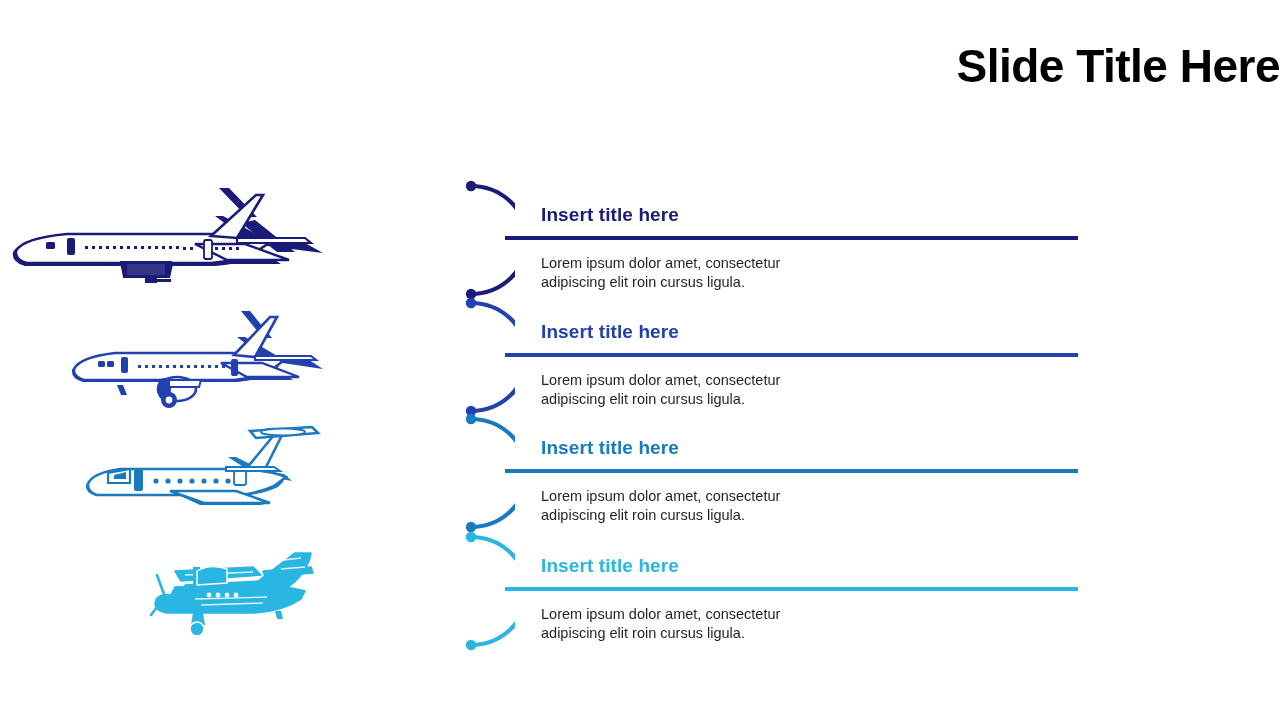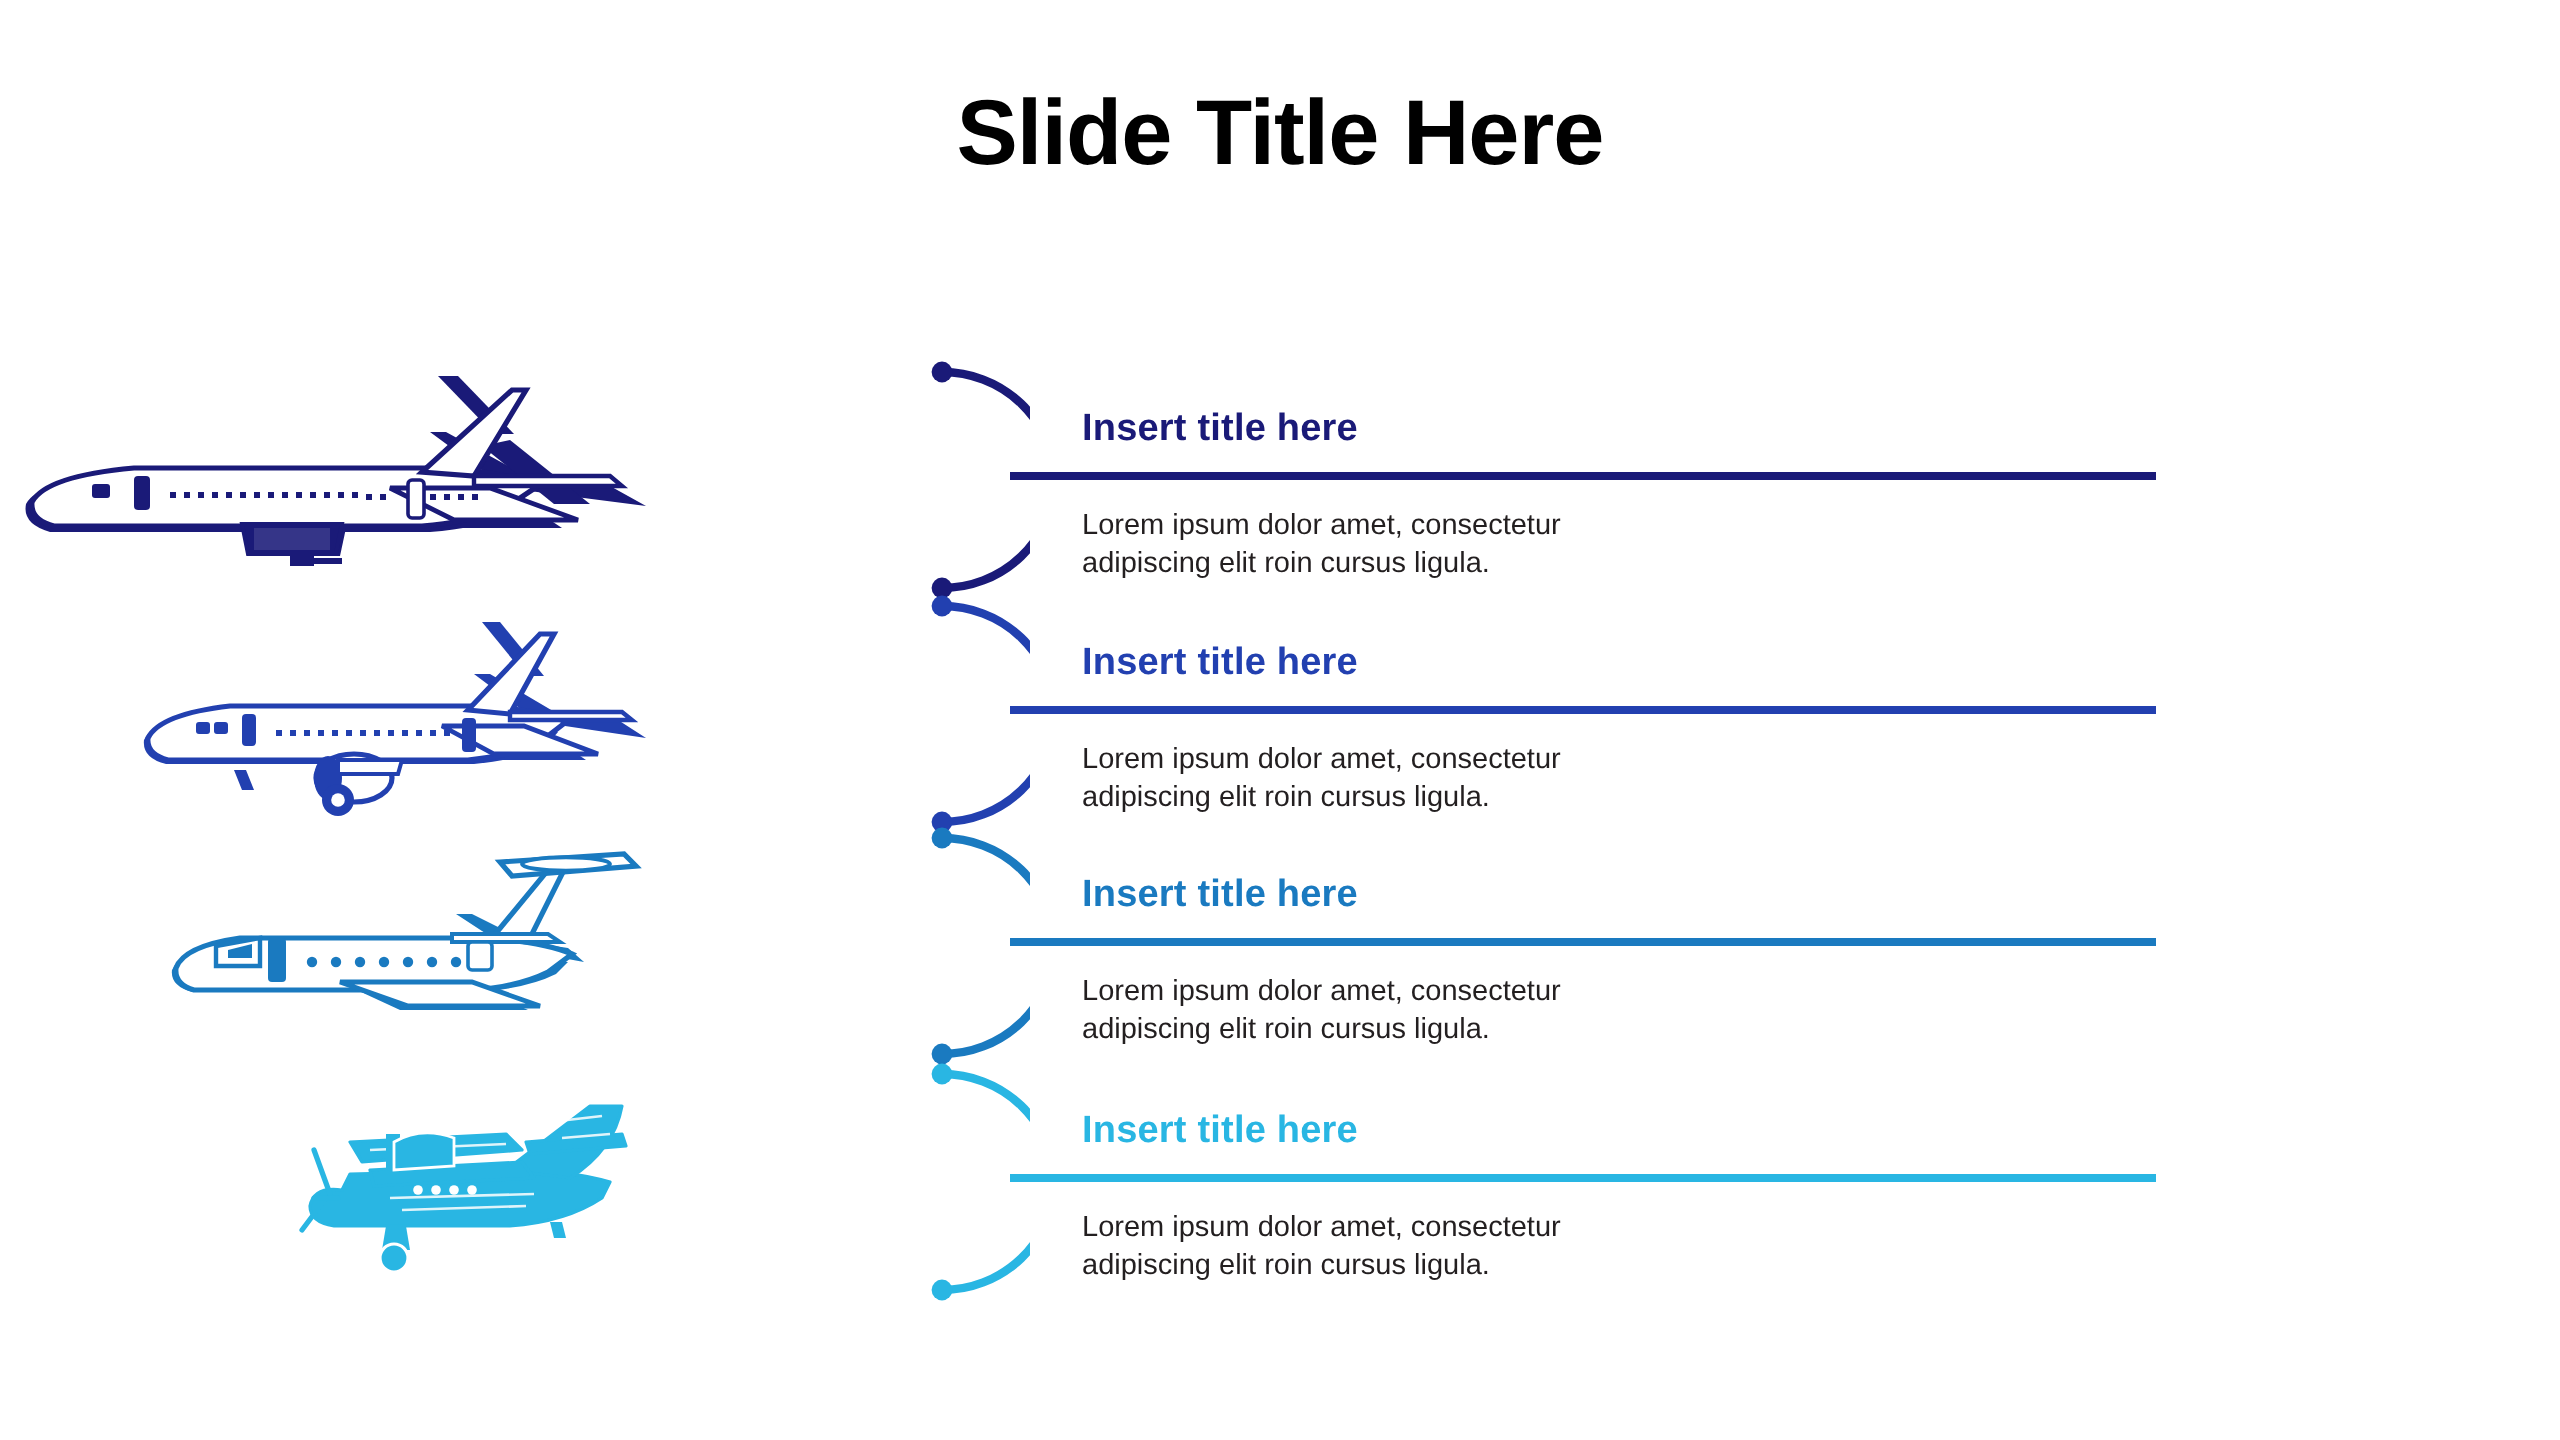--- a/index.html
+++ b/index.html
@@ -7,21 +7,21 @@
     width:1280px; height:720px;
     background:#ffffff;
     font-family:"Liberation Sans", sans-serif;
     overflow:hidden;
   }
   #slide { position:relative; width:1280px; height:720px; background:#fff; }
 
   #slide-title {
     position:absolute;
     top:39px; left:0; width:1280px;
-    text-align:center;
+    text-align:right;
     font-size:46px;
     font-weight:bold;
     letter-spacing:-0.5px;
     color:#000000;
     white-space:nowrap;
   }
 
   .row { position:absolute; left:0; width:1280px; height:120px; }
 
   .plane-wrap {

